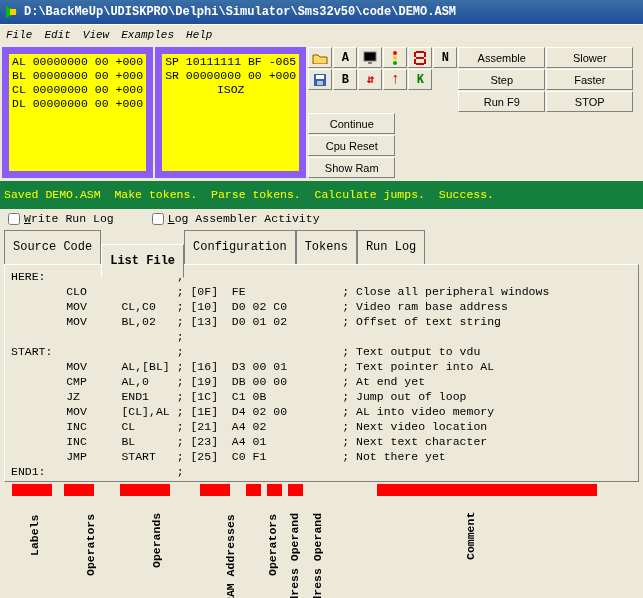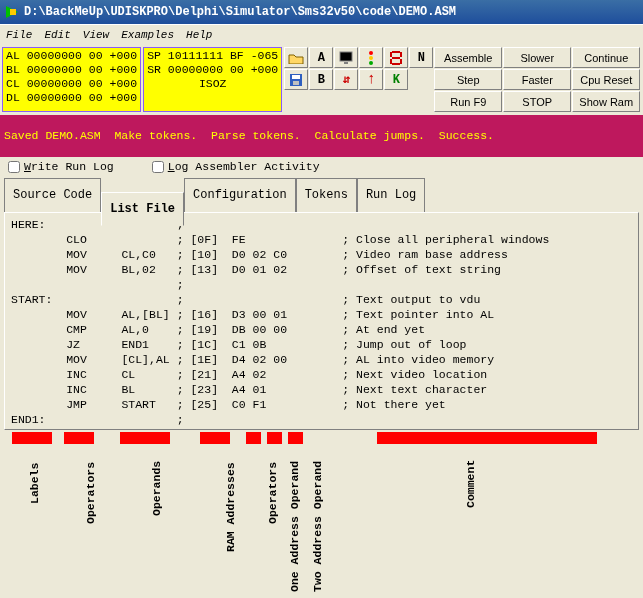--- a/index.html
+++ b/index.html
@@ -3,27 +3,27 @@
 <meta charset="utf-8">
 <style>
 * { margin: 0; padding: 0; box-sizing: border-box; font-family: 'Courier New', monospace; }
 body { width: 643px; height: 598px; background: #ece9d8; overflow: hidden; }
 .title-bar { height: 24px; background: linear-gradient(#3a6ea5, #1e4e9c); display: flex; align-items: center; padding: 0 4px; color: #fff; font-family: Tahoma, sans-serif; font-size: 12px; font-weight: bold; }
 .app-icon { width: 16px; height: 16px; margin-right: 4px; display: inline-block; }
 .app-icon svg { display: block; }
 .menu-bar { height: 20px; background: #ece9d8; display: flex; align-items: center; padding: 1px 6px; font-family: Tahoma, sans-serif; font-size: 11px; gap: 12px; border-top: 1px solid #fff; }
 .menu-item { cursor: default; font-style: italic; }
 .main-toolbar { display: flex; padding: 3px 2px; gap: 2px; }
-.registers { background: #ffff00; border: 1px solid #8b5cf6; padding: 1px 3px; font-size: 11.5px; line-height: 14px; }
+.registers { background: #ffff00; border: 7px solid #8b5cf6; padding: 1px 3px; font-size: 11.5px; line-height: 14px; }
 .reg-line { white-space: pre; }
 .tb-cols { display: flex; gap: 1px; flex-wrap: wrap; }
 .tb-col { display: flex; flex-direction: column; gap: 1px; }
 .tb-btn { width: 24px; height: 21px; background: #ece9d8; border: 1px solid #808080; border-top-color: #fff; border-left-color: #fff; display: flex; align-items: center; justify-content: center; font-size: 12px; font-weight: bold; cursor: default; }
-.tb-btn.text { width: 68px; font-family: 'MS Sans Serif', Tahoma, sans-serif; font-size: 11px; font-weight: normal; }
-.status-bar { background: #be185d; color: #ffff00; font-size: 11.5px; padding: 14px 4px; white-space: pre; line-height: 14px; }
+.tb-btn.text { width: 87px; font-family: 'MS Sans Serif', Tahoma, sans-serif; font-size: 11px; font-weight: normal; }
+.status-bar { background: #15803d; color: #ffff00; font-size: 11.5px; padding: 7px 4px; white-space: pre; line-height: 14px; }
 .checkbox-row { background: #ece9d8; padding: 3px 8px; display: flex; gap: 38px; font-size: 11.5px; }
 .checkbox-row label { display: flex; align-items: center; gap: 4px; }
 .checkbox-row input { width: 12px; height: 12px; }
 .checkbox-row .ul { text-decoration: underline; }
 .tabs { display: flex; padding: 2px 4px 0 4px; font-size: 12px; }
 .tab { padding: 9px 8px; background: #ece9d8; border: 1px solid #808080; border-bottom: none; margin-right: 0; cursor: default; }
 .tab.active { background: #ece9d8; border-top-color: #fff; border-left-color: #fff; font-weight: bold; border-bottom: 1px solid #ece9d8; position: relative; top: 14px; }
 .code-area { background: #ece9d8; border: 1px solid #808080; border-top-color: #fff; border-left-color: #fff; margin: 0 4px; padding: 4px 6px; font-size: 11.5px; line-height: 15px; height: 218px; overflow: hidden; }
 .code-line { white-space: pre; }
 .markers { display: flex; padding: 2px 0 0 0; gap: 0; }

